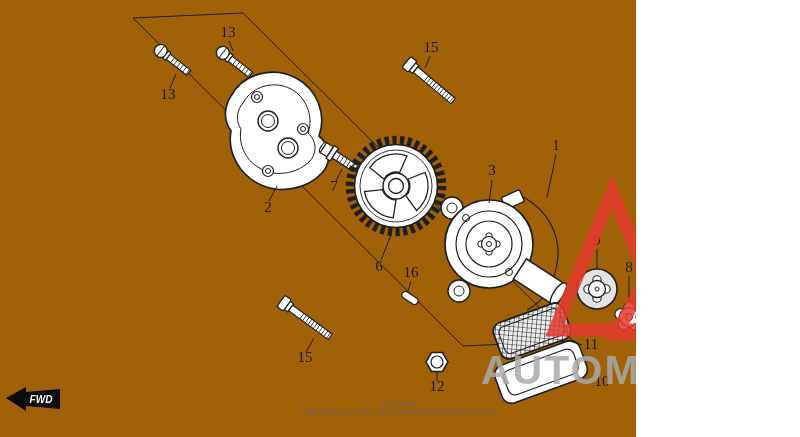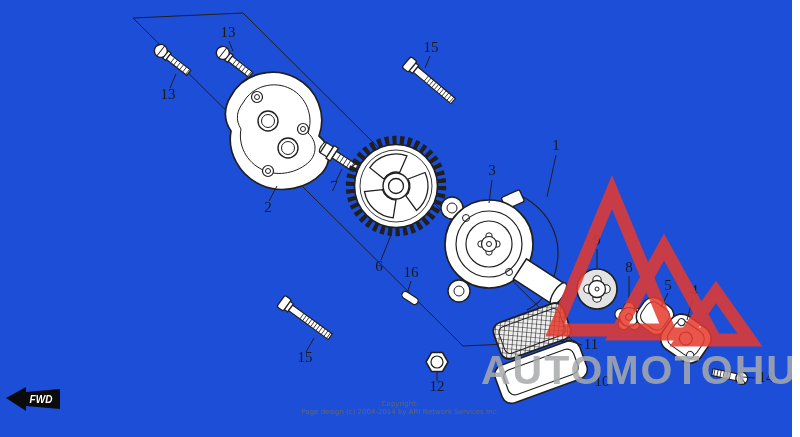--- a/index.html
+++ b/index.html
@@ -1,16 +1,16 @@
 <!DOCTYPE html>
 <html><head>
 <meta charset="utf-8">
 <style>
   html,body{margin:0;padding:0;background:#fff;}
-  .stage{position:relative;width:792px;height:437px;background:#1d4ed8;overflow:hidden;
+  .stage{position:relative;width:636px;height:437px;background:#a16207;overflow:hidden;
          font-family:"Liberation Sans", sans-serif;}
   svg{display:block;}
   text.callout{font-family:"Liberation Serif","DejaVu Serif",serif;font-size:15px;fill:#1a1a1a;}
   text.tiny{font-family:"DejaVu Sans",sans-serif;font-size:7px;fill:#666;}
   .ink{stroke:#1f1f1f;fill:none;}
   .white{fill:#ffffff;stroke:#1f1f1f;}
 </style>
 </head>
 <body>
 

